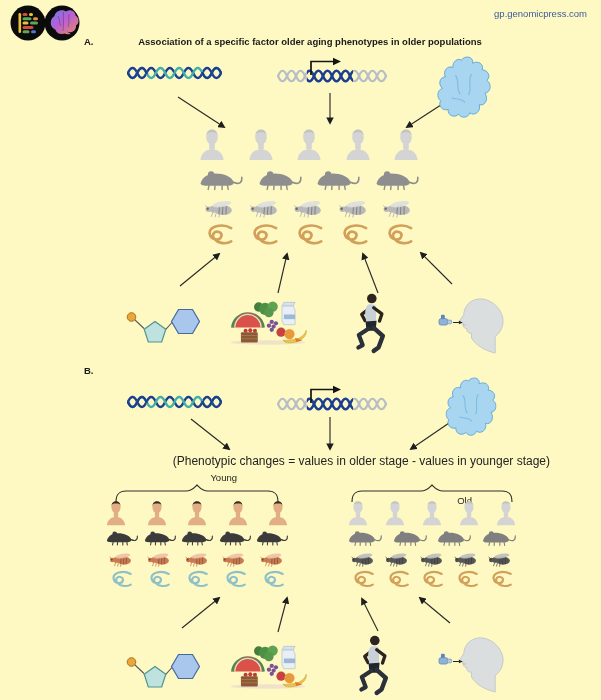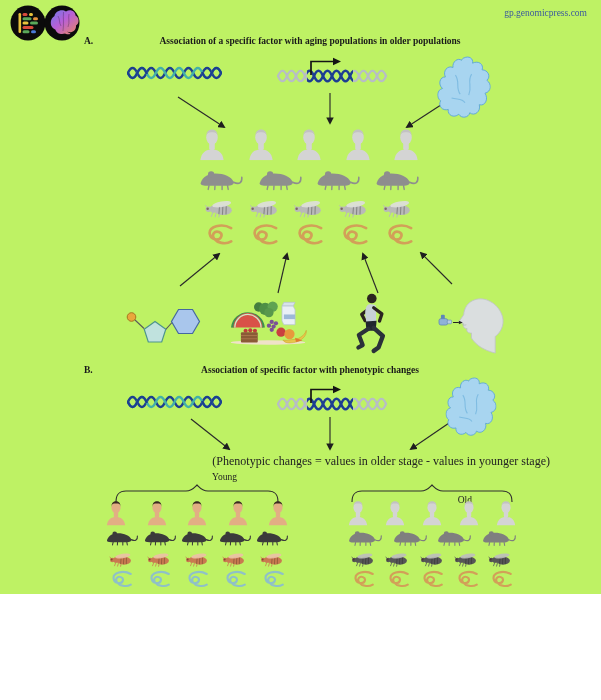--- a/index.html
+++ b/index.html
@@ -1,17 +1,17 @@
 <!DOCTYPE html>
 <html><head>
 <meta charset="utf-8">
 <style>
   html,body{margin:0;padding:0;background:#ffffff;}
-  .page{position:relative;width:601px;height:594px;background:#bef264;overflow:hidden;
-        font-family:Liberation Serif, serif;color:#1a1a1a;}
+  .page{position:relative;width:601px;height:700px;background:#fef9c3;overflow:hidden;
+        font-family:Liberation Sans, sans-serif;color:#1a1a1a;}
   svg{overflow:visible;display:block;}
   .abs{position:absolute;}
   .url{font-size:9.5px;color:#3b5a9c;}
   .panel-label{font-size:9.5px;font-weight:700;}
   .panel-title{font-size:9.5px;font-weight:700;text-align:center;}
   .equation{font-size:12px;text-align:right;color:#222;}
   .group-label{font-size:9.5px;text-align:right;color:#222;}
   .row{position:absolute;display:flex;justify-content:space-between;align-items:center;}
   .row svg.org{width:var(--iw);height:var(--ih);flex:0 0 auto;}
   
@@ -190,21 +190,21 @@
       <line x1="182" y1="628" x2="219" y2="598" marker-end="url(#arrh)"></line>
       <line x1="278" y1="632" x2="287" y2="598" marker-end="url(#arrh)"></line>
       <line x1="378" y1="631" x2="362" y2="599" marker-end="url(#arrh)"></line>
       <line x1="450" y1="623" x2="420" y2="598" marker-end="url(#arrh)"></line>
     </g>
     <path d="M116,502 C116,493 120,491 126,491 L186,491 C192,491 194,488 197,485 C200,488 202,491 208,491 L268,491 C274,491 278,493 278,502" stroke="#2e2e2e" stroke-width="1.15" fill="none"></path>
     <path d="M352,502 C352,493 356,491 362,491 L421,491 C427,491 429,488 432,485 C435,488 437,491 443,491 L502,491 C508,491 512,493 512,502" stroke="#2e2e2e" stroke-width="1.15" fill="none"></path>
   </svg>
 
   <div class="abs panel-label" style="left:84px;top:36px;">A.</div>
-  <div class="abs panel-title" style="left:70px;top:36px;width:480px;">Association of a specific factor with aging populations in older populations</div>
+  <div class="abs panel-title" style="left:70px;top:36px;width:480px;">Association of a specific factor older aging phenotypes in older populations</div>
 
   <svg class="abs" style="left:127px;top:64px;" width="95" height="18" viewBox="0 0 102 18">
       <use href="#sym-dna"></use>
     </svg>
   <svg class="abs" style="left:276px;top:55px;" width="114" height="30" viewBox="0 0 112 30">
       <use href="#sym-gene"></use>
     </svg>
   <svg class="abs" style="left:437px;top:56px;" width="54" height="63" viewBox="0 0 56 66">
       <use href="#sym-protein"></use>
     </svg>
@@ -282,21 +282,20 @@
       <use href="#sym-food"></use>
     </svg>
   <svg class="abs" style="left:343px;top:291px;" width="48" height="66" viewBox="0 0 50 68">
       <use href="#sym-runner"></use>
     </svg>
   <svg class="abs" style="left:431px;top:292px;" width="78" height="62" viewBox="0 0 78 64">
       <use href="#sym-breath"></use>
     </svg>
 
   <div class="abs panel-label" style="left:84px;top:365px;">B.</div>
-  <div class="abs panel-title" style="left:70px;top:365px;width:480px;">Association of specific factor with phenotypic changes</div>
 
   <svg class="abs" style="left:127px;top:393px;" width="95" height="18" viewBox="0 0 102 18">
       <use href="#sym-dna"></use>
     </svg>
   <svg class="abs" style="left:276px;top:383px;" width="114" height="30" viewBox="0 0 112 30">
       <use href="#sym-gene"></use>
     </svg>
   <svg class="abs" style="left:445px;top:377px;" width="52" height="60" viewBox="0 0 56 66">
       <use href="#sym-protein"></use>
     </svg>

